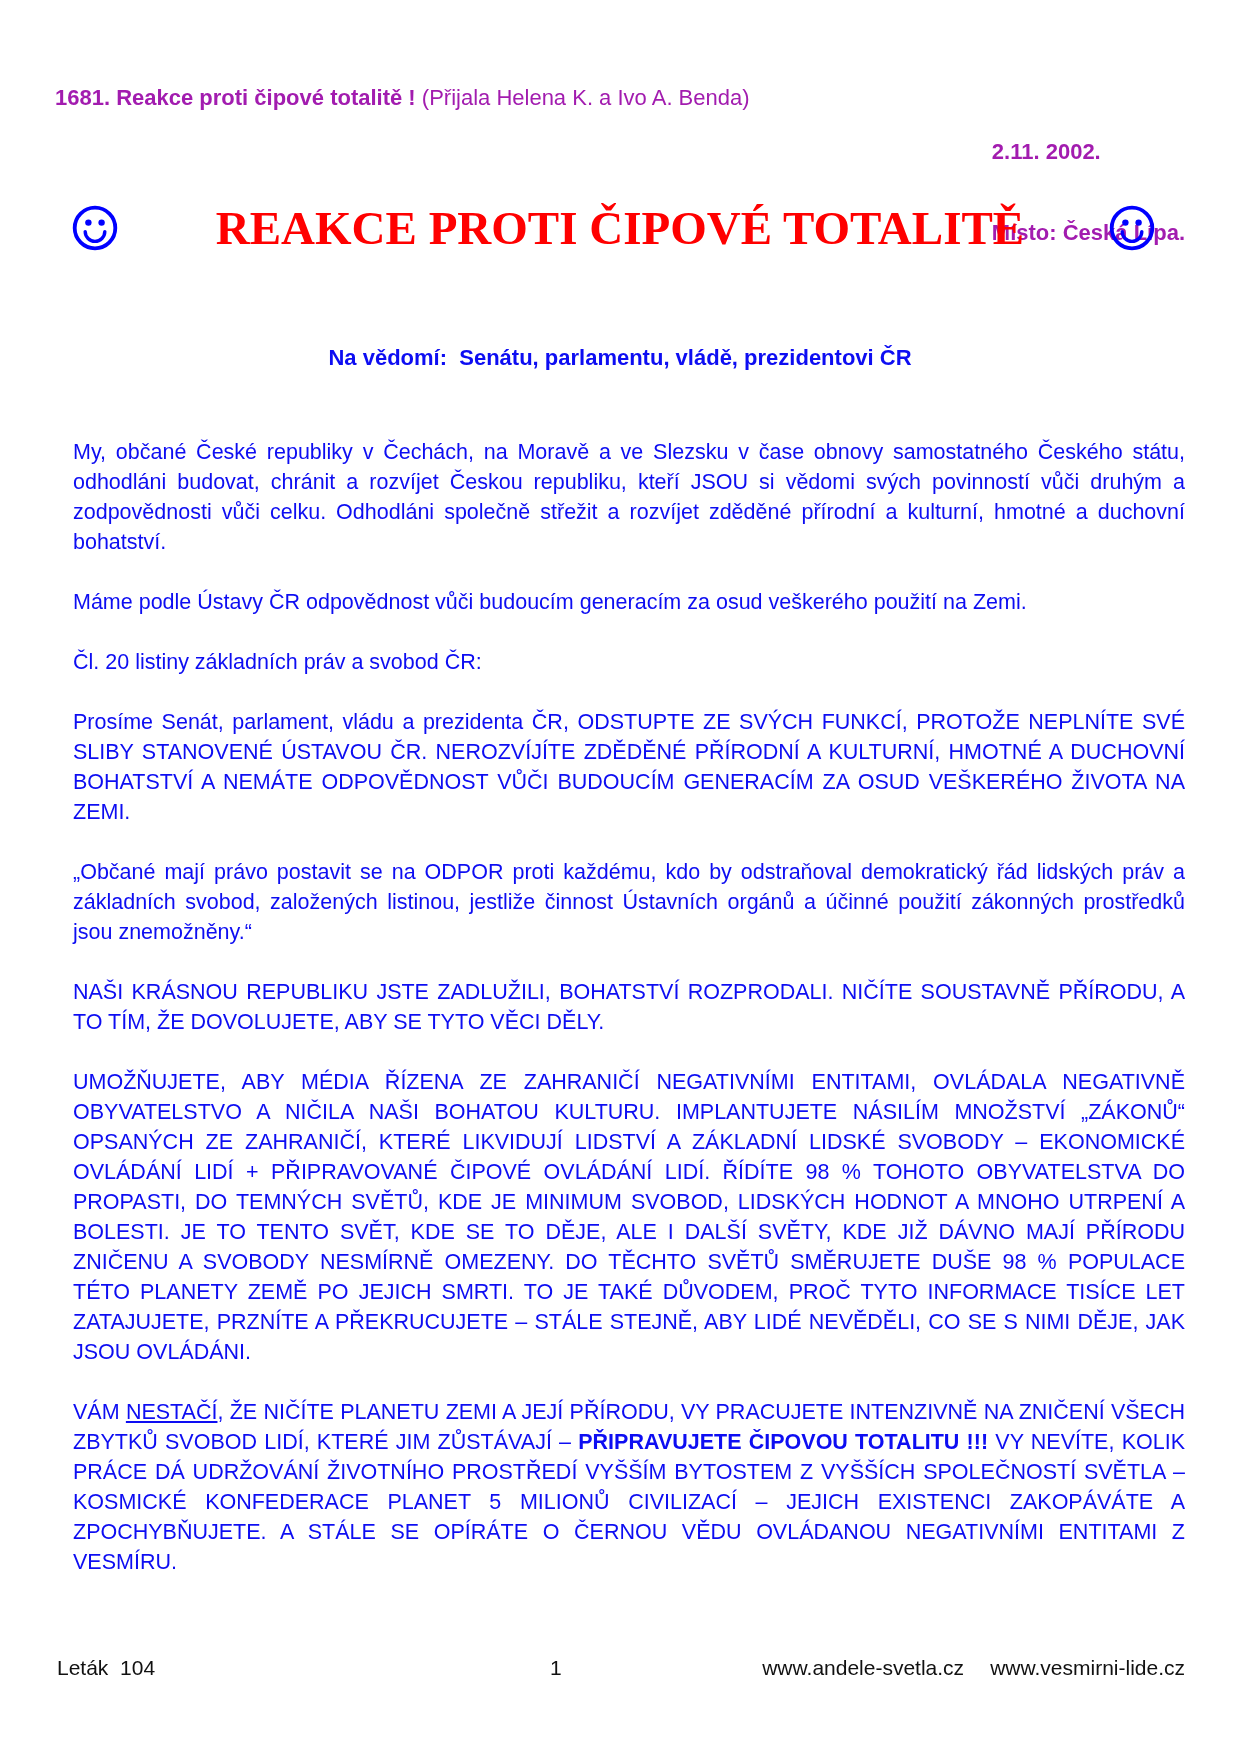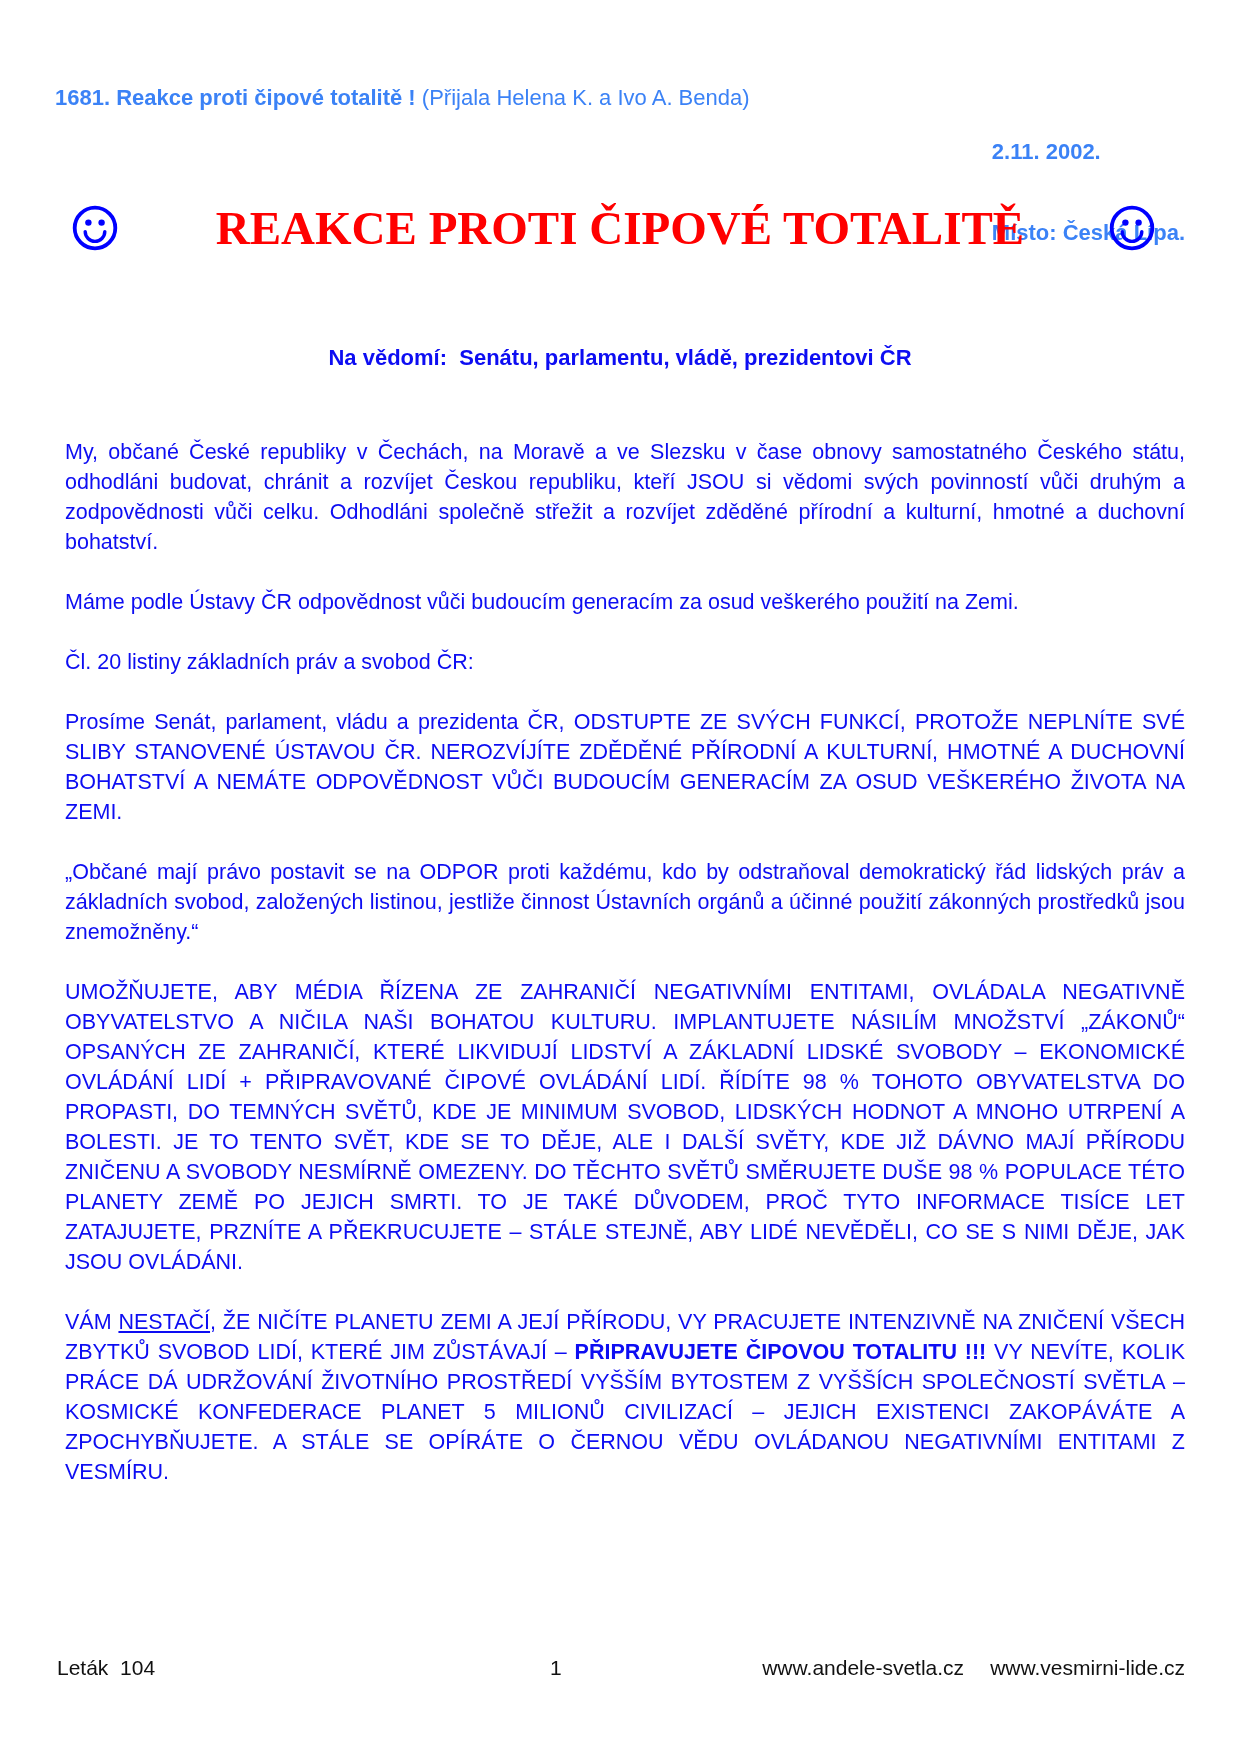--- a/index.html
+++ b/index.html
@@ -8,21 +8,21 @@
     width:1240px;height:1754px;
     margin:0 auto;
     background:#ffffff;
     font-family:"Liberation Sans", sans-serif;
     overflow:hidden;
   }
   
   .doc-header{
     position:absolute;top:84px;left:55px;right:55px;
     display:flex;justify-content:space-between;align-items:flex-start;
-    color:#3b82f6;font-size:22px;line-height:27px;
+    color:#a21caf;font-size:22px;line-height:27px;
   }
   .doc-header .hl-bold{font-weight:bold;}
   .doc-header .hl-normal{font-weight:normal;}
   .doc-header .hr{text-align:left;font-weight:bold;white-space:pre;}
   
   .title-row{position:absolute;top:196px;left:0;width:1240px;height:64px;font-family:Liberation Serif, serif;}
   .main-title{
     margin:0;width:100%;text-align:center;
     font-size:47px;line-height:64px;font-weight:bold;color:#FF0000;
     letter-spacing:0;
@@ -35,21 +35,21 @@
     position:absolute;top:343px;left:0;width:1240px;
     text-align:center;color:#0D0DF2;font-weight:bold;
     font-size:22px;line-height:30px;white-space:pre-wrap;
   }
   
   .body-text{
     position:absolute;top:437px;left:55px;width:1130px;
     color:#0D0DF2;font-size:21.5px;line-height:30px;
     text-align:justify;
   }
-  .body-text p{margin:0 0 30px 10px;}
+  .body-text p{margin:0 0 30px 18px;}
   .body-text .u{text-decoration:underline;}
   .body-text .b{font-weight:bold;}
   
   .footer{
     position:absolute;top:1654px;left:55px;right:55px;height:30px;
     color:#111111;font-size:21px;line-height:28px;
   }
   .footer .f-left{position:absolute;left:2px;top:0;white-space:pre;}
   .footer .f-page{position:absolute;left:495px;top:0;}
   .footer .f-links{position:absolute;right:0;top:0;white-space:pre;}
@@ -89,20 +89,21 @@
   </div>
 
   <div class="notice">Na vědomí:  Senátu, parlamentu, vládě, prezidentovi ČR</div>
 
   <div class="body-text">
     <p>My, občané České republiky v Čechách, na Moravě a ve Slezsku v čase obnovy samostatného Českého státu, odhodláni budovat, chránit a rozvíjet Českou republiku, kteří JSOU si vědomi svých povinností vůči druhým a zodpovědnosti vůči celku. Odhodláni společně střežit a rozvíjet zděděné přírodní a kulturní, hmotné a duchovní bohatství.</p>
     <p>Máme podle Ústavy ČR odpovědnost vůči budoucím generacím za osud veškerého použití na Zemi.</p>
     <p>Čl. 20 listiny základních práv a svobod ČR:</p>
     <p>Prosíme Senát, parlament, vládu a prezidenta ČR, ODSTUPTE ZE SVÝCH FUNKCÍ, PROTOŽE NEPLNÍTE SVÉ SLIBY STANOVENÉ ÚSTAVOU ČR. NEROZVÍJÍTE ZDĚDĚNÉ PŘÍRODNÍ A KULTURNÍ, HMOTNÉ A DUCHOVNÍ BOHATSTVÍ A NEMÁTE ODPOVĚDNOST VŮČI BUDOUCÍM GENERACÍM ZA OSUD VEŠKERÉHO ŽIVOTA NA ZEMI.</p>
     <p>„Občané mají právo postavit se na ODPOR proti každému, kdo by odstraňoval demokratický řád lidských práv a základních svobod, založených listinou, jestliže činnost Ústavních orgánů a účinné použití zákonných prostředků jsou znemožněny.“</p>
+    <p>NAŠI KRÁSNOU  REPUBLIKU JSTE ZADLUŽILI, BOHATSTVÍ ROZPRODALI. NIČÍTE SOUSTAVNĚ PŘÍRODU, A TO TÍM, ŽE DOVOLUJETE, ABY SE TYTO VĚCI DĚLY.</p>
     <p>UMOŽŇUJETE, ABY MÉDIA ŘÍZENA ZE ZAHRANIČÍ NEGATIVNÍMI ENTITAMI, OVLÁDALA NEGATIVNĚ OBYVATELSTVO A NIČILA NAŠI BOHATOU KULTURU. IMPLANTUJETE NÁSILÍM MNOŽSTVÍ „ZÁKONŮ“ OPSANÝCH ZE ZAHRANIČÍ, KTERÉ LIKVIDUJÍ LIDSTVÍ A ZÁKLADNÍ LIDSKÉ SVOBODY – EKONOMICKÉ OVLÁDÁNÍ LIDÍ + PŘIPRAVOVANÉ ČIPOVÉ OVLÁDÁNÍ LIDÍ. ŘÍDÍTE 98 % TOHOTO OBYVATELSTVA DO PROPASTI, DO TEMNÝCH SVĚTŮ, KDE JE MINIMUM SVOBOD, LIDSKÝCH HODNOT A MNOHO UTRPENÍ A BOLESTI. JE TO TENTO SVĚT, KDE SE TO DĚJE, ALE I DALŠÍ SVĚTY, KDE JIŽ DÁVNO MAJÍ PŘÍRODU ZNIČENU A SVOBODY NESMÍRNĚ OMEZENY. DO TĚCHTO SVĚTŮ SMĚRUJETE DUŠE 98 % POPULACE TÉTO PLANETY ZEMĚ PO JEJICH SMRTI. TO JE TAKÉ DŮVODEM, PROČ TYTO INFORMACE TISÍCE LET ZATAJUJETE, PRZNÍTE A PŘEKRUCUJETE – STÁLE STEJNĚ, ABY LIDÉ NEVĚDĚLI, CO SE S NIMI DĚJE, JAK JSOU OVLÁDÁNI.</p>
     <p><span>VÁM </span><span class="u">NESTAČÍ</span><span>, ŽE NIČÍTE PLANETU ZEMI A JEJÍ PŘÍRODU, VY PRACUJETE INTENZIVNĚ NA ZNIČENÍ VŠECH ZBYTKŮ SVOBOD LIDÍ, KTERÉ JIM ZŮSTÁVAJÍ – </span><span class="b">PŘIPRAVUJETE ČIPOVOU TOTALITU !!!</span><span>  VY NEVÍTE, KOLIK PRÁCE DÁ UDRŽOVÁNÍ ŽIVOTNÍHO PROSTŘEDÍ VYŠŠÍM BYTOSTEM Z VYŠŠÍCH SPOLEČNOSTÍ SVĚTLA – KOSMICKÉ KONFEDERACE PLANET 5 MILIONŮ CIVILIZACÍ – JEJICH EXISTENCI ZAKOPÁVÁTE A ZPOCHYBŇUJETE. A STÁLE SE OPÍRÁTE O ČERNOU VĚDU OVLÁDANOU NEGATIVNÍMI ENTITAMI Z VESMÍRU.</span></p>
   </div>
 
   <div class="footer">
     <span class="f-left">Leták  104</span>
     <span class="f-page">1</span>
     <span class="f-links"><span class="lnk1">www.andele-svetla.cz</span><span class="lnk2">www.vesmirni-lide.cz</span></span>
   </div>
 

